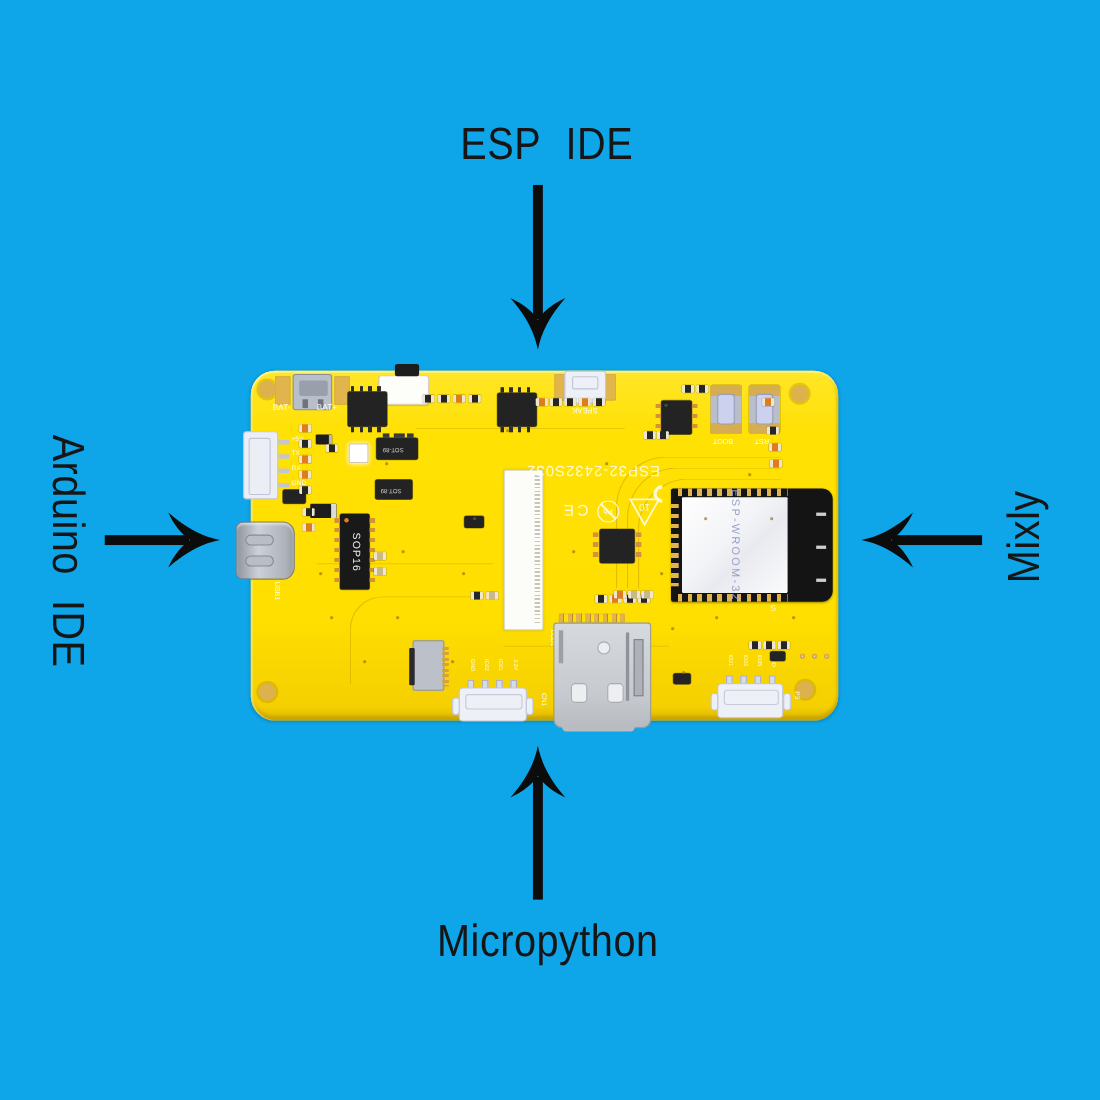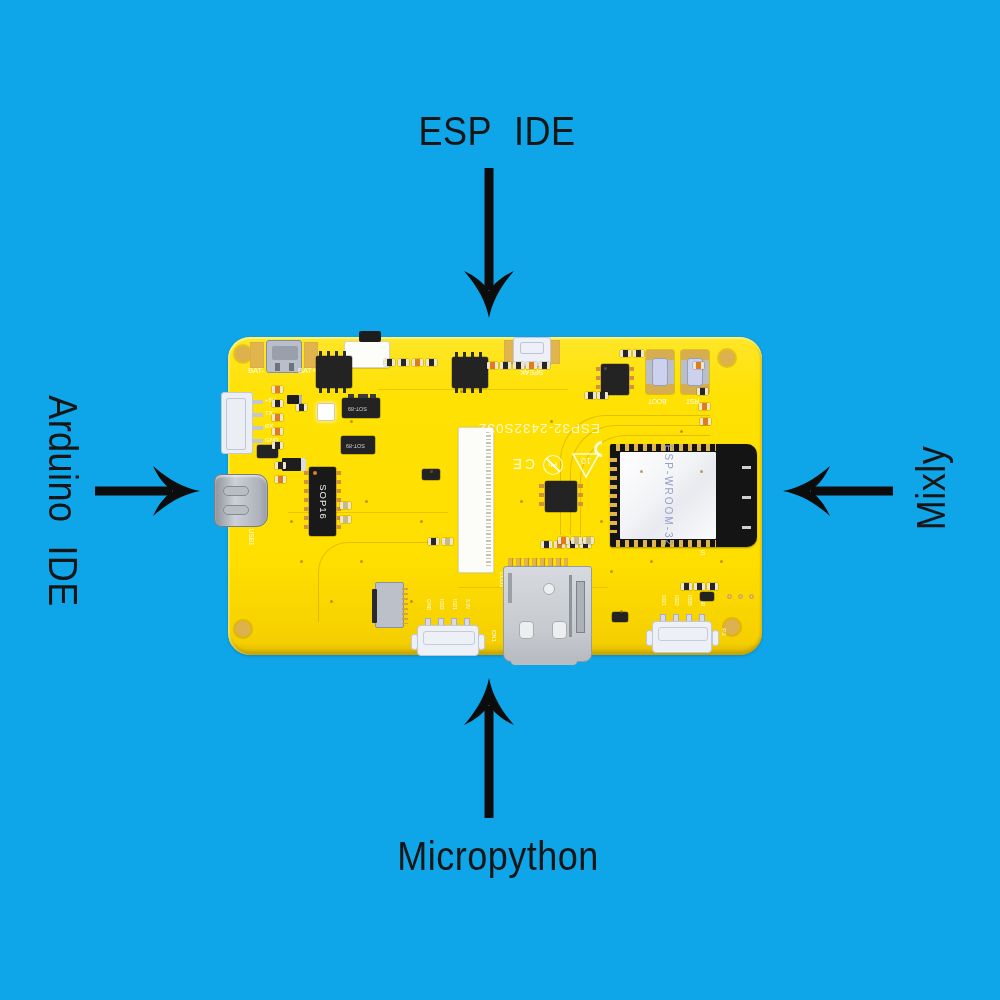--- a/index.html
+++ b/index.html
@@ -115,21 +115,21 @@
     <div class="silk" style="left:37px;top:100px;font-size:6px">GND</div>
 
     <div class="gold" style="left:22px;top:5px;width:14px;height:26px"></div>
     <div class="gold" style="left:76px;top:5px;width:14px;height:26px"></div>
     <div style="left:38px;top:3px;width:36px;height:33px;background:#b9bfca;border:1px solid #8a8f99;border-radius:3px;">
       <div style="left:5px;top:5px;width:26px;height:14px;background:#9aa0ab;border-radius:2px"></div>
       <div style="left:8px;top:22px;width:5px;height:8px;background:#6d727c"></div>
       <div style="left:22px;top:22px;width:5px;height:8px;background:#6d727c"></div>
     </div>
     <div class="silk" style="left:20px;top:30px;font-size:7.5px">BAT-</div>
-    <div class="silk" style="left:70px;top:30px;font-size:7.5px">BAT+</div>
+    <div class="silk" style="left:60px;top:30px;font-size:7.5px">BAT+</div>
 
     <div style="left:116px;top:4px;width:46px;height:27px;background:#fdfdfa;border:1px solid #d6d3c4;border-radius:3px;box-shadow:0 1px 1px rgba(0,0,0,.15)">
       <div style="left:14px;top:-11px;width:22px;height:11px;background:#1d1d1d;border-radius:2px"></div>
     </div>
 
     <div class="chip" style="left:88px;top:19px;width:36px;height:32px">
       <div class="pins-h" style="left:3px;right:3px;top:-5px"></div>
       <div class="pins-h" style="left:3px;right:3px;bottom:-5px"></div>
     </div>
 

